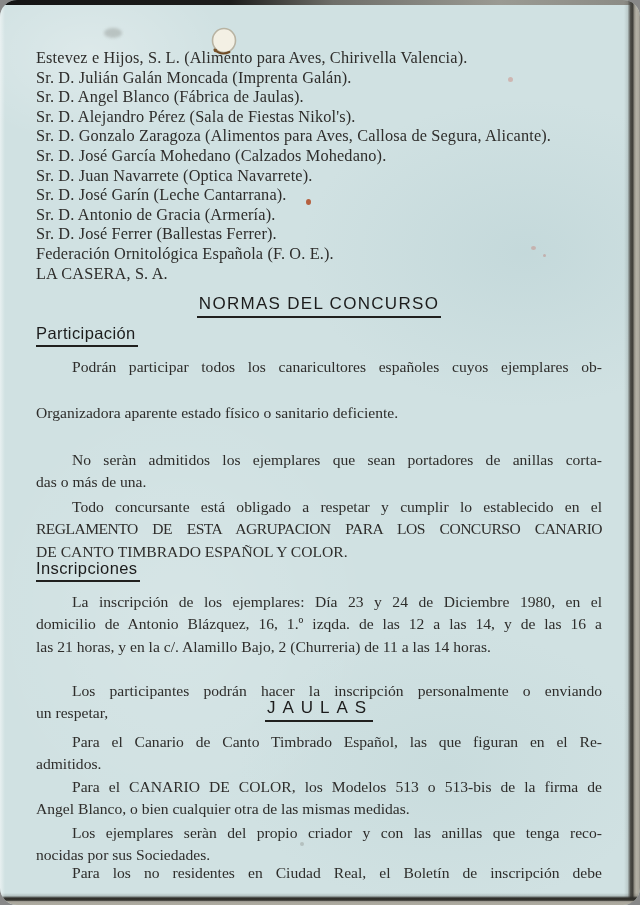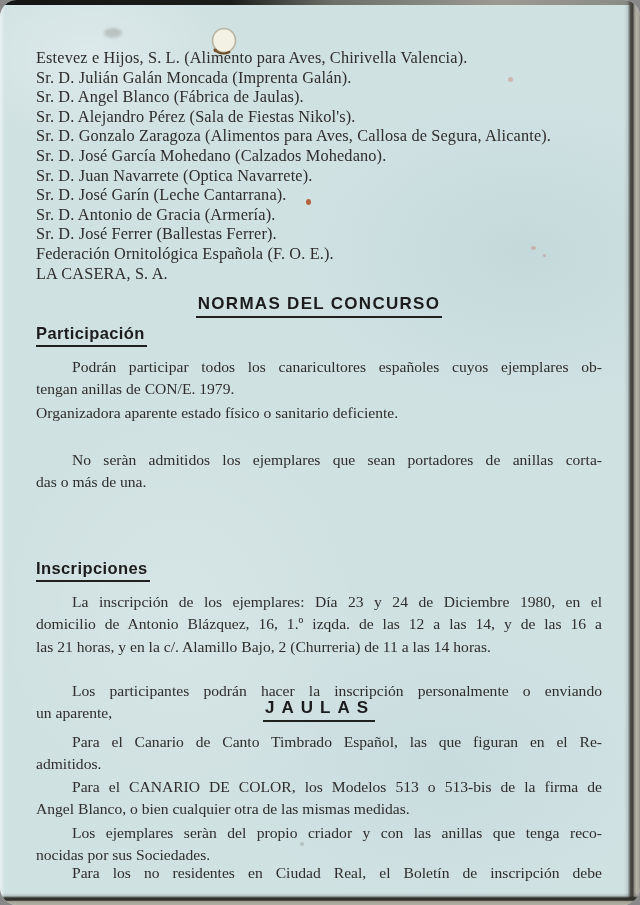--- a/index.html
+++ b/index.html
@@ -35,21 +35,21 @@
   .smudge{left:104px;top:28px;width:18px;height:10px;background:rgba(105,105,98,0.28);filter:blur(1.5px);}
   .speck1{left:508px;top:77px;width:5px;height:5px;background:rgba(205,130,120,0.45);filter:blur(0.5px);}
   .speck2{left:531px;top:246px;width:5px;height:4px;background:rgba(200,120,110,0.40);filter:blur(0.5px);}
   .speck3{left:543px;top:254px;width:3px;height:3px;background:rgba(190,115,105,0.40);}
   .speck4{left:300px;top:842px;width:4px;height:4px;background:rgba(120,120,112,0.30);}
   
   .blk{position:absolute;left:36px;width:566px;}
   .sponsors{top:48px;font-size:16.3px;line-height:19.6px;letter-spacing:0.15px;}
   .sponsor-line{white-space:nowrap;}
   .h-center{text-align:center;}
-  .h-underline{display:inline-block;font-family:"Liberation Sans",sans-serif;font-weight:bold;
+  .h-underline{display:inline-block;font-family:"Liberation Sans",sans-serif;font-weight:normal;
     color:var(--heading-ink);border-bottom:2.5px solid #20201e;padding:0 2px 2px 2px;}
   .h-normas{top:294px;} .h-normas .h-underline{font-size:17px;letter-spacing:1.3px;}
   .h-part{top:324px;} .h-insc{top:559px;}
   .h-part .h-underline,.h-insc .h-underline{font-size:16.5px;letter-spacing:0.4px;padding-left:0;}
   .h-jaulas{top:698px;} .h-jaulas .h-underline{font-size:17px;letter-spacing:7px;padding-right:0;}
   .para{font-size:15.6px;line-height:22.4px;}
   .p1{top:356px;font-family:Liberation Serif, serif;} .p2{top:402px;} .p3{top:449px;} .p4{top:496px;}
   .p5{top:591px;} .p6{top:680px;}
   .p7{top:731px;} .p8{top:776px;} .p9{top:822px;} .p10{top:862px;}
   .jl{text-align:justify;text-align-last:justify;}
@@ -97,42 +97,46 @@
   <div class="blk h-center h-normas">
     <span class="h-underline">NORMAS DEL CONCURSO</span>
   </div>
 
   <div class="blk h-part">
     <span class="h-underline">Participación</span>
   </div>
 
   <div class="blk para p1">
     <div class="jl ind">Podrán participar todos los canaricultores españoles cuyos ejemplares ob-</div>
-    <div class="ll">tengan anillas de CON/E. 1979.</div>
   </div>
   <div class="blk para p2">
     <div class="ll">Organizadora aparente estado físico o sanitario deficiente.</div>
   </div>
   <div class="blk para p3">
     <div class="jl ind">No seràn admitidos los ejemplares que sean portadores de anillas corta-</div>
     <div class="ll">das o más de una.</div>
+  </div>
+  <div class="blk para p4">
+    <div class="jl ind">Todo concursante está obligado a respetar y cumplir lo establecido en el</div>
+    <div class="jl tight">REGLAMENTO DE ESTA AGRUPACION PARA LOS CONCURSO CANARIO</div>
+    <div class="ll">DE CANTO TIMBRADO ESPAÑOL Y COLOR.</div>
   </div>
 
   <div class="blk h-insc">
     <span class="h-underline">Inscripciones</span>
   </div>
 
   <div class="blk para p5">
     <div class="jl ind">La inscripción de los ejemplares: Día 23 y 24 de Diciembre 1980, en el</div>
     <div class="jl">domicilio de Antonio Blázquez, 16, 1.º izqda. de las 12 a las 14, y de las 16 a</div>
     <div class="ll">las 21 horas, y en la c/. Alamillo Bajo, 2 (Churreria) de 11 a las 14 horas.</div>
   </div>
   <div class="blk para p6">
     <div class="jl ind">Los participantes podrán hacer la inscripción personalmente o enviando</div>
-    <div class="ll">un aparente,</div>
+    <div class="ll">un respetar,</div>
   </div>
 
   <div class="blk h-center h-jaulas">
     <span class="h-underline">JAULAS</span>
   </div>
 
   <div class="blk para p7">
     <div class="jl ind">Para el Canario de Canto Timbrado Español, las que figuran en el Re-</div>
     <div class="ll">admitidos.</div>
   </div>

